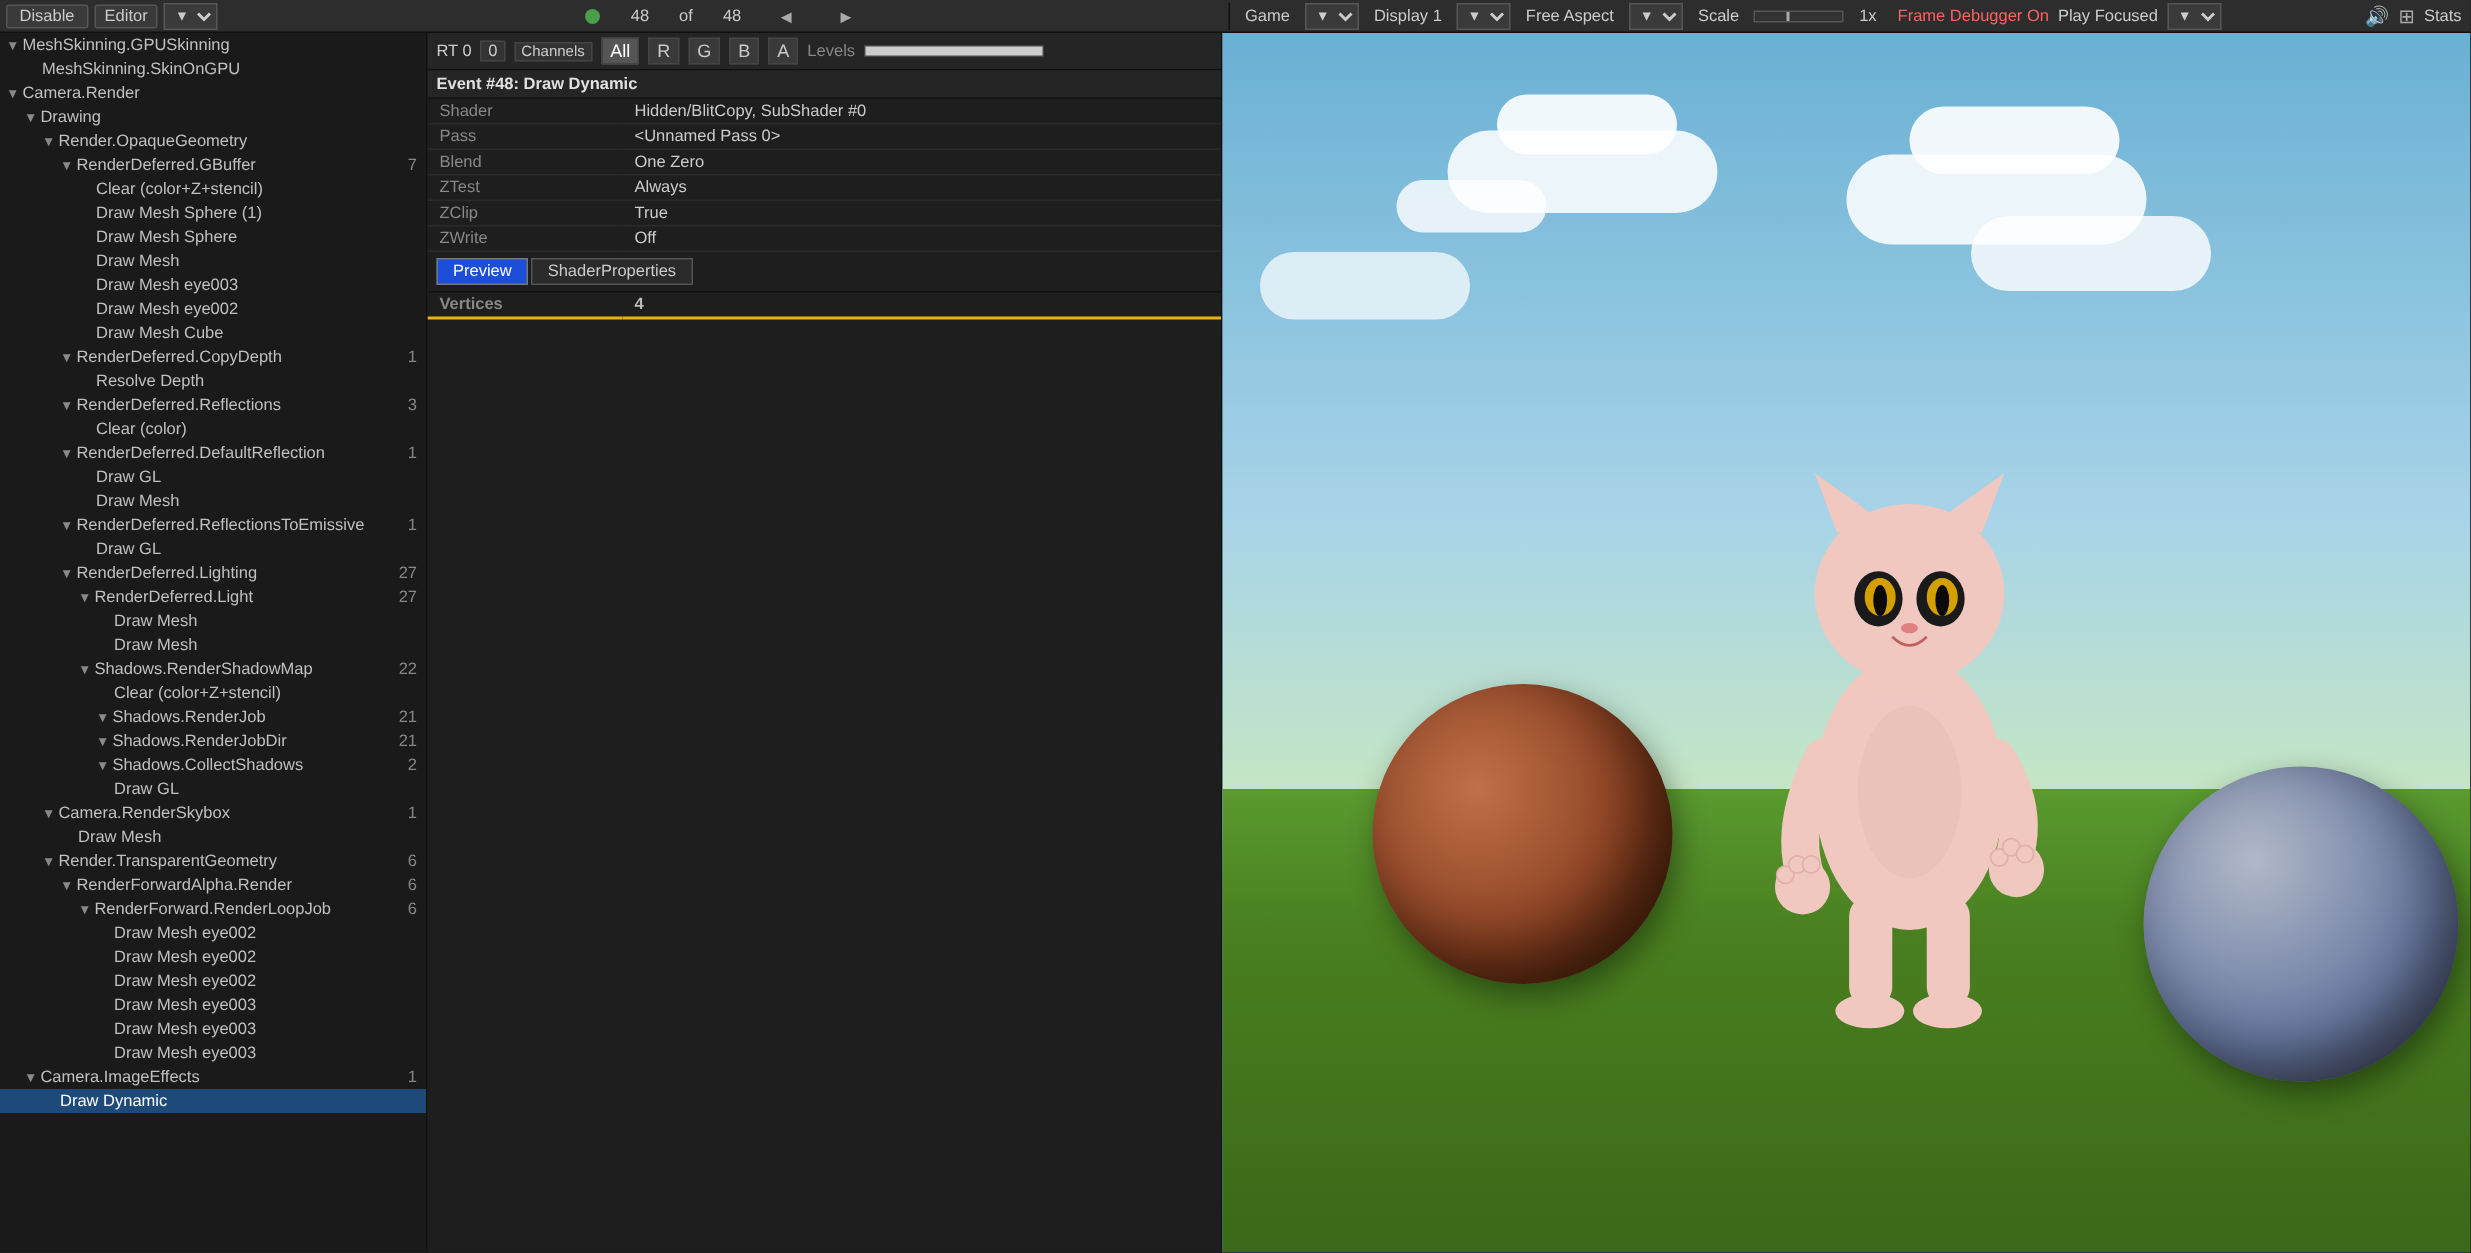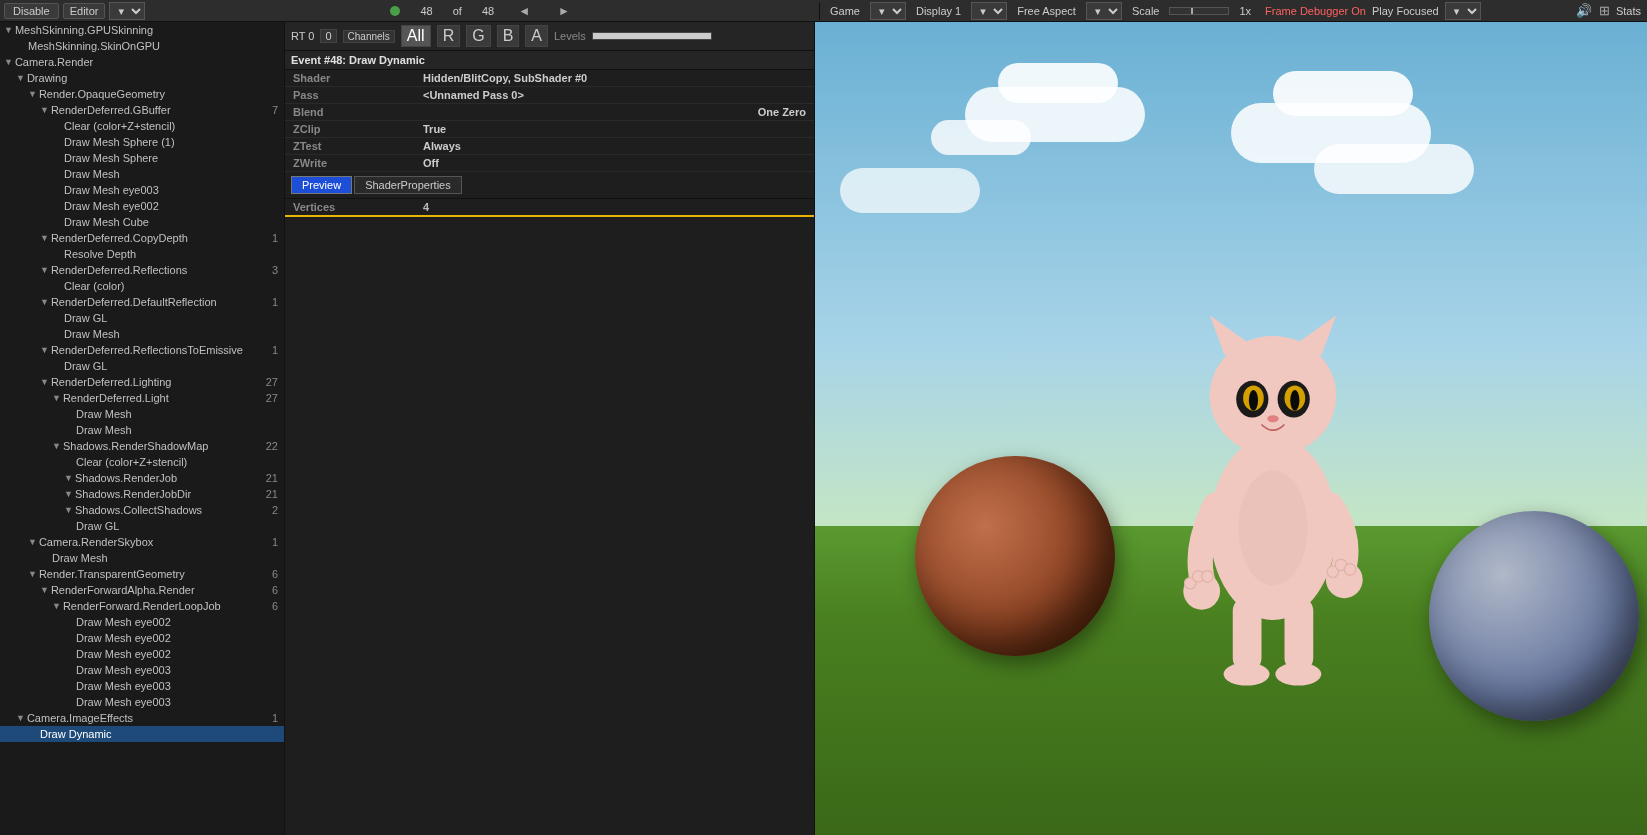--- a/index.html
+++ b/index.html
@@ -150,21 +150,21 @@
       align-items: center;
       padding: 3px 6px;
       background: #252525;
       border-bottom: 1px solid #111;
       gap: 6px;
       font-size: 11px;
     }
     .rt-label { color: #ccc; }
     .rt-num { color: #ccc; background: #333; border: 1px solid #444; padding: 0 4px; font-size: 11px; }
     .channels-btn { color: #ccc; background: #333; border: 1px solid #444; padding: 0 4px; font-size: 10px; cursor: pointer; }
-    .channel-btn { padding: 1px 5px; font-size: 16px; cursor: pointer; border: 1px solid #444; background: #3a3a3a; color: #ccc; }
+    .channel-btn { padding: 1px 5px; font-size: 12px; cursor: pointer; border: 1px solid #444; background: #3a3a3a; color: #ccc; }
     .channel-btn.active { background: #555; color: #fff; }
     .levels-label { color: #888; font-size: 11px; }
     .levels-bar {
       width: 120px;
       height: 8px;
       background: #555;
       border: 1px solid #444;
       position: relative;
     }
     .levels-fill {
@@ -192,21 +192,20 @@
       font-weight: bold;
     }
 
     
     .prop-table {
       width: 100%;
       border-collapse: collapse;
     }
     .prop-table tr {
       border-bottom: 1px solid #2a2a2a;
-      font-weight: bold;
     }
     .prop-table td {
       padding: 2px 8px;
       font-size: 11px;
       color: #bbb;
     }
     .prop-table td:first-child {
       width: 130px;
       color: #888;
     }
@@ -590,29 +589,29 @@
           <tr>
             <td style="color: rgb(136, 136, 136);">Shader</td>
             <td style="color: rgb(204, 204, 204);">Hidden/BlitCopy, SubShader #0</td>
           </tr>
           <tr>
             <td style="color: rgb(136, 136, 136);">Pass</td>
             <td style="color: rgb(204, 204, 204);">&lt;Unnamed Pass 0&gt;</td>
           </tr>
           <tr>
             <td style="color: rgb(136, 136, 136); margin-left: 48px;">Blend</td>
-            <td style="color: rgb(204, 204, 204); text-align: right;">One Zero</td>
+            <td style="color: rgb(204, 204, 204);">One Zero</td>
+          </tr>
+          <tr>
+            <td style="color: rgb(136, 136, 136);">ZTest</td>
+            <td style="color: rgb(204, 204, 204);">Always</td>
           </tr>
           <tr>
             <td style="color: rgb(136, 136, 136);">ZClip</td>
             <td style="color: rgb(204, 204, 204);">True</td>
-          </tr>
-          <tr>
-            <td style="color: rgb(136, 136, 136);">ZTest</td>
-            <td style="color: rgb(204, 204, 204);">Always</td>
           </tr>
           <tr>
             <td style="color: rgb(136, 136, 136);">ZWrite</td>
             <td style="color: rgb(204, 204, 204);">Off</td>
           </tr>
         </tbody>
     </table>
 
     <div class="tab-row">
       <button class="tab-btn active">Preview</button>

